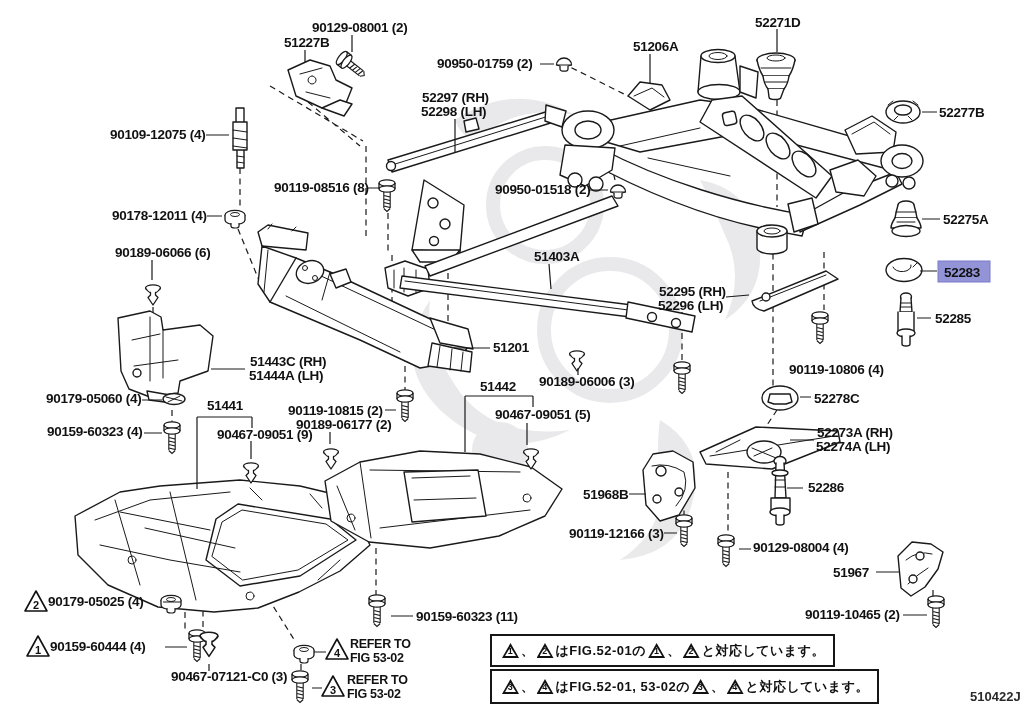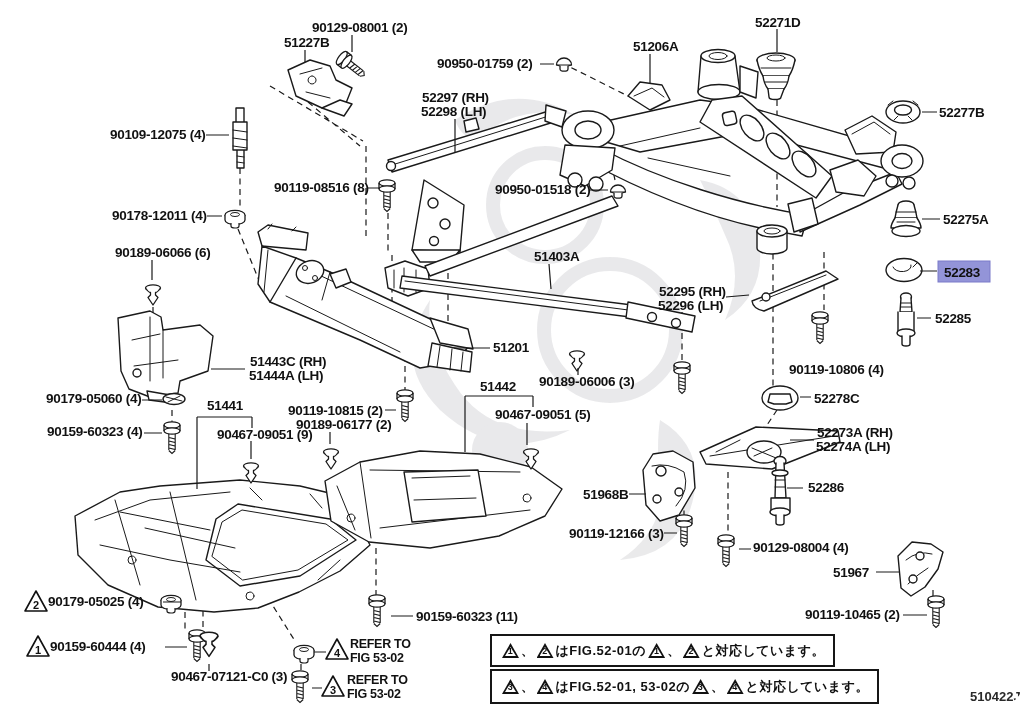--- a/index.html
+++ b/index.html
@@ -1,17 +1,17 @@
 <!DOCTYPE html>
 <html><head>
 <meta charset="utf-8">
 <style>
   html,body{margin:0;padding:0;background:#fff;}
   #stage{position:relative;width:1024px;height:707px;background:#ffffff;overflow:hidden;
-         font-family:"Liberation Sans",sans-serif;border-radius:27px;}
+         font-family:"Liberation Sans",sans-serif;}
   svg{position:absolute;left:0;top:0;}
   svg .part{fill:#ffffff;stroke:#1a1a1a;stroke-width:1.4;stroke-linejoin:round;stroke-linecap:round;}
   svg .det{fill:none;stroke:#1a1a1a;stroke-width:1;stroke-linecap:round;}
   svg .lead{stroke:#1a1a1a;stroke-width:1.2;fill:none;}
   svg .dash{stroke:#1a1a1a;stroke-width:1.2;fill:none;stroke-dasharray:6 4.5;}
   svg .lbl{font:bold 13.5px "Liberation Sans",sans-serif;fill:#111;letter-spacing:-0.3px;}
   svg .lbl2{font:bold 12.5px "Liberation Sans",sans-serif;fill:#111;letter-spacing:-0.3px;}
   svg .code{font:bold 13px "Liberation Sans",sans-serif;fill:#2a2a2a;}
   svg .trinum{font:bold 11px "Liberation Sans",sans-serif;fill:#111;text-anchor:middle;}
   svg .tripoly{fill:#ffffff;stroke:#111;stroke-width:1.6;stroke-linejoin:round;}

